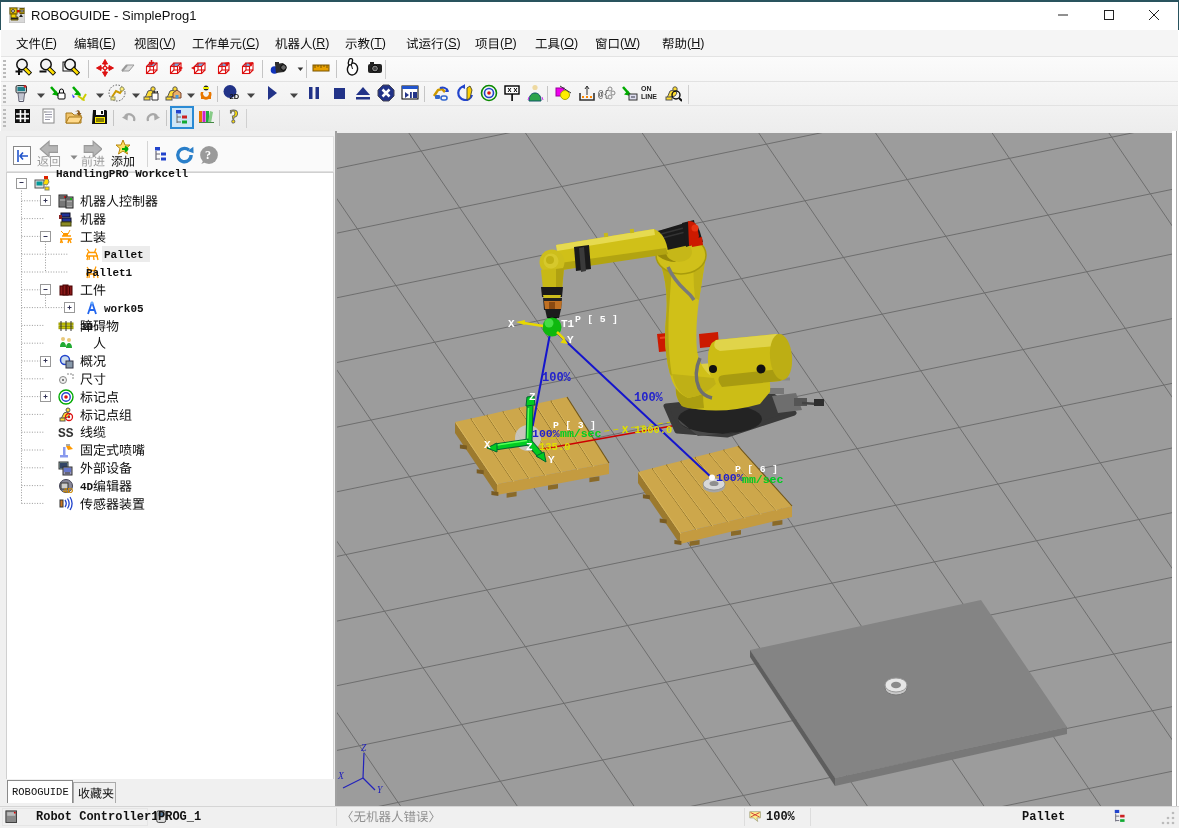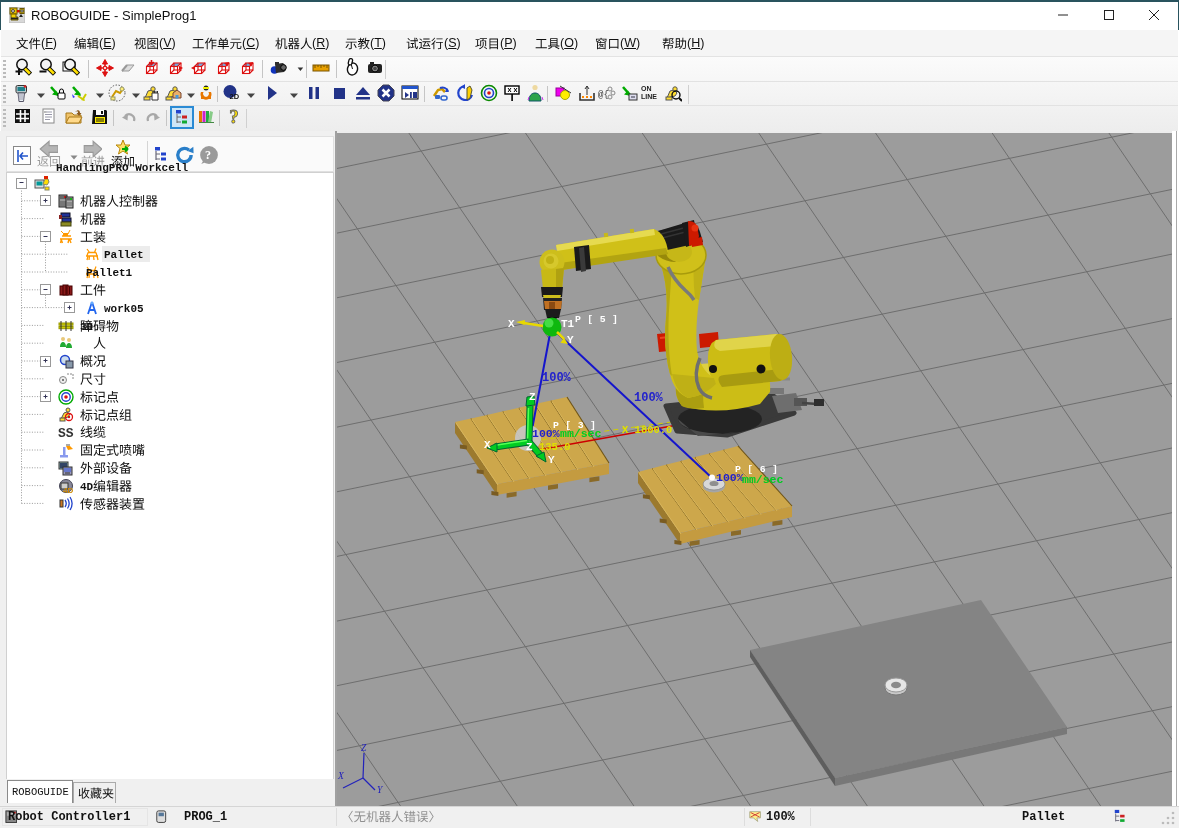--- a/index.html
+++ b/index.html
@@ -594,21 +594,21 @@
 <svg class="abs" style="left:17px;top:178px" width="11" height="11">
     <path d="M2.5 4.5 h4" stroke="#335" stroke-width="1"></path>
   </svg>
 <svg class="abs" style="left:34px;top:175px" width="16" height="16" viewBox="0 0 16 16">
     <rect x="1" y="5" width="9" height="8" fill="#ddd" stroke="#555"></rect>
     <rect x="2.5" y="6.5" width="6" height="4" fill="#009999"></rect>
     <path d="M9 9 l2 -5 3 0 1 3 -2 3 Z" fill="#ffdd00" stroke="#886"></path>
     <rect x="10" y="1" width="4" height="3" fill="#dd2200"></rect>
     <rect x="11" y="12" width="4" height="3" fill="#ffdd00" stroke="#886"></rect>
   </svg>
-<div class="abs" style="left:56px;top:162px;font:bold 11px 'Liberation Mono';color:#111">HandlingPRO Workcell</div>
+<div class="abs" style="left:56px;top:168px;font:bold 11px 'Liberation Mono';color:#111">HandlingPRO Workcell</div>
 <div class="abs" style="left:40px;top:195px;width:11px;height:11px;background:#fff;border:1px solid #999"></div>
 <svg class="abs" style="left:41px;top:196px" width="11" height="11">
     <path d="M2.5 4.5 h4 M4.5 2.5 v4" stroke="#335" stroke-width="1"></path>
   </svg>
 <svg class="abs" style="left:58px;top:193px" width="16" height="16" viewBox="0 0 16 16">
     <rect x="1" y="2" width="8" height="12" fill="#999" stroke="#222"></rect>
     <rect x="2" y="3" width="6" height="3" fill="#666"></rect>
     <rect x="2" y="8" width="6" height="5" fill="#777"></rect>
     <circle cx="7" cy="4" r="1" fill="#d00"></circle>
     <rect x="8" y="4" width="7" height="11" fill="#aaa" stroke="#222"></rect>
@@ -1175,26 +1175,26 @@
   </svg>
 <div class="abs" style="left:1172px;top:131px;width:7px;height:675px;background:#fff"></div>
 <div class="abs" style="left:1176px;top:131px;width:1px;height:675px;background:#aaa"></div>
 <div class="abs" style="left:0;top:806px;width:1179px;height:22px;background:#f0f0f0;border-top:1px solid #d5d5d5"></div>
 <div class="abs" style="left:2px;top:808px;width:146px;height:18px;border:1px solid #e5e5e5"></div>
 <svg class="abs" style="left:5px;top:810px" width="16" height="16" viewBox="0 0 18 18">
     <rect x="1" y="1" width="12" height="13" fill="#888" stroke="#333"></rect>
     <rect x="2.5" y="2.5" width="9" height="4" fill="#bbb"></rect>
     <circle cx="11" cy="3" r="1" fill="#d00"></circle>
   </svg>
-<div class="abs" style="left:8px;top:810px;font:bold 12px 'Liberation Mono';color:#111">Robot Controller1</div>
+<div class="abs" style="left:36px;top:810px;font:bold 12px 'Liberation Mono';color:#111">Robot Controller1</div>
 <svg class="abs" style="left:155px;top:810px" width="16" height="16" viewBox="0 0 18 18">
     <rect x="2" y="1" width="10" height="13" rx="2" fill="#ddd" stroke="#333"></rect>
     <rect x="4" y="3" width="6" height="4" fill="#579"></rect>
   </svg>
-<div class="abs" style="left:184px;top:810px;font:bold 12px 'Liberation Mono';color:#111">PROG_1</div>
+<div class="abs" style="left:158px;top:810px;font:bold 12px 'Liberation Mono';color:#111">PROG_1</div>
 <div class="abs" style="left:336px;top:808px;width:1px;height:18px;background:#ddd"></div>
 <svg style="position:absolute;left:341.0px;top:807.8px;overflow:visible" width="102" height="18" fill="#8f8f8f">
     <g transform="translate(0 13.2)">
       <use href="#g62" transform="translate(0.0 0) scale(12.5)"></use>
       <use href="#g63" transform="translate(12.5 0) scale(12.5)"></use>
       <use href="#g10" transform="translate(25.0 0) scale(12.5)"></use>
       <use href="#g11" transform="translate(37.5 0) scale(12.5)"></use>
       <use href="#g12" transform="translate(50.0 0) scale(12.5)"></use>
       <use href="#g64" transform="translate(62.5 0) scale(12.5)"></use>
       <use href="#g65" transform="translate(75.0 0) scale(12.5)"></use>

